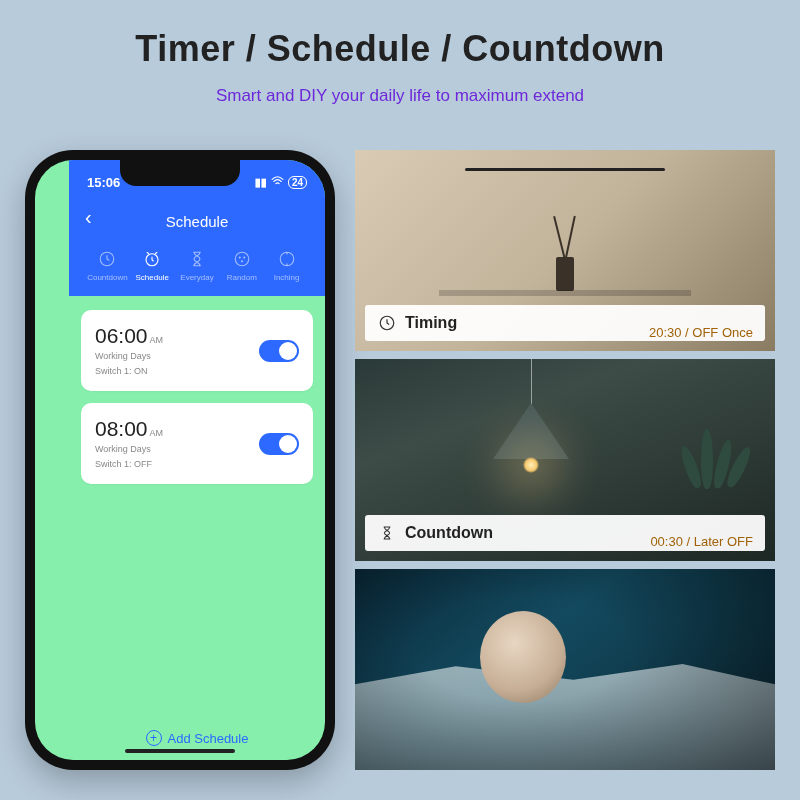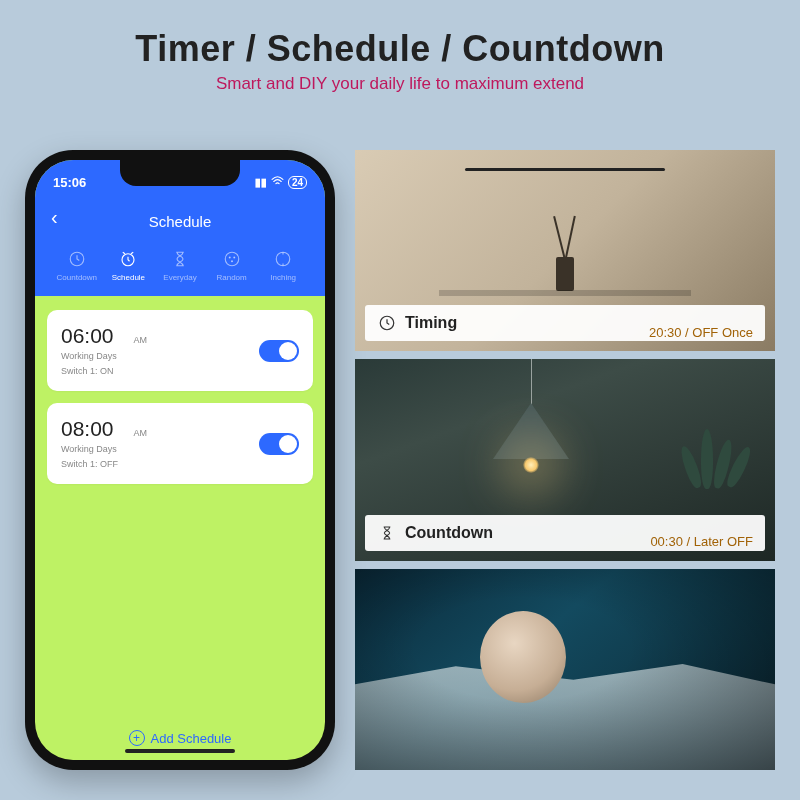--- a/index.html
+++ b/index.html
@@ -23,22 +23,22 @@
     padding: 28px 20px 12px 20px;
   }
   .hero-title {
     font-size: 36px;
     font-weight: 800;
     color: #222;
     letter-spacing: 0.5px;
   }
   .hero-sub {
     font-size: 17px;
-    color: #be185d;
-    margin-top: 4px;
+    color: #6d28d9;
+    margin-top: 16px;
   }
   .content-row {
     flex: 1;
     display: flex;
     align-items: flex-end;
     padding: 0 25px 30px 25px;
     gap: 20px;
   }
 
   
@@ -48,26 +48,27 @@
     background: #111;
     border-radius: 48px;
     padding: 10px;
     position: relative;
     box-shadow: 0 12px 30px rgba(0,0,0,0.25);
     flex-shrink: 0;
   }
   .phone-screen {
     width: 100%;
     height: 100%;
-    background: #bef264;
+    background: #86efac;
     border-radius: 38px;
     overflow: hidden;
     position: relative;
     display: flex;
     flex-direction: column;
+    padding-left: 34px;
   }
   .notch {
     position: absolute;
     top: 0;
     left: 50%;
     transform: translateX(-50%);
     width: 120px;
     height: 26px;
     background: #111;
     border-bottom-left-radius: 16px;
@@ -155,21 +156,21 @@
   .schedule-card {
     background: #fff;
     border-radius: 10px;
     padding: 14px 14px;
     display: flex;
     align-items: center;
     justify-content: space-between;
     box-shadow: 0 1px 2px rgba(0,0,0,0.04);
   }
   .sc-left { }
-  .sc-time-row { display: flex; align-items: baseline; gap: 20px; }
+  .sc-time-row { display: flex; align-items: baseline; gap: 2px; }
   .sc-time { font-size: 21px; font-weight: 400; color: #222; }
   .sc-ampm { font-size: 9px; color: #888; font-weight: 500; }
   .sc-sub { font-size: 9px; color: #888; margin-top: 2px; line-height: 1.4; }
   .toggle {
     width: 40px;
     height: 22px;
     background: #2d69ff;
     border-radius: 12px;
     position: relative;
   }

